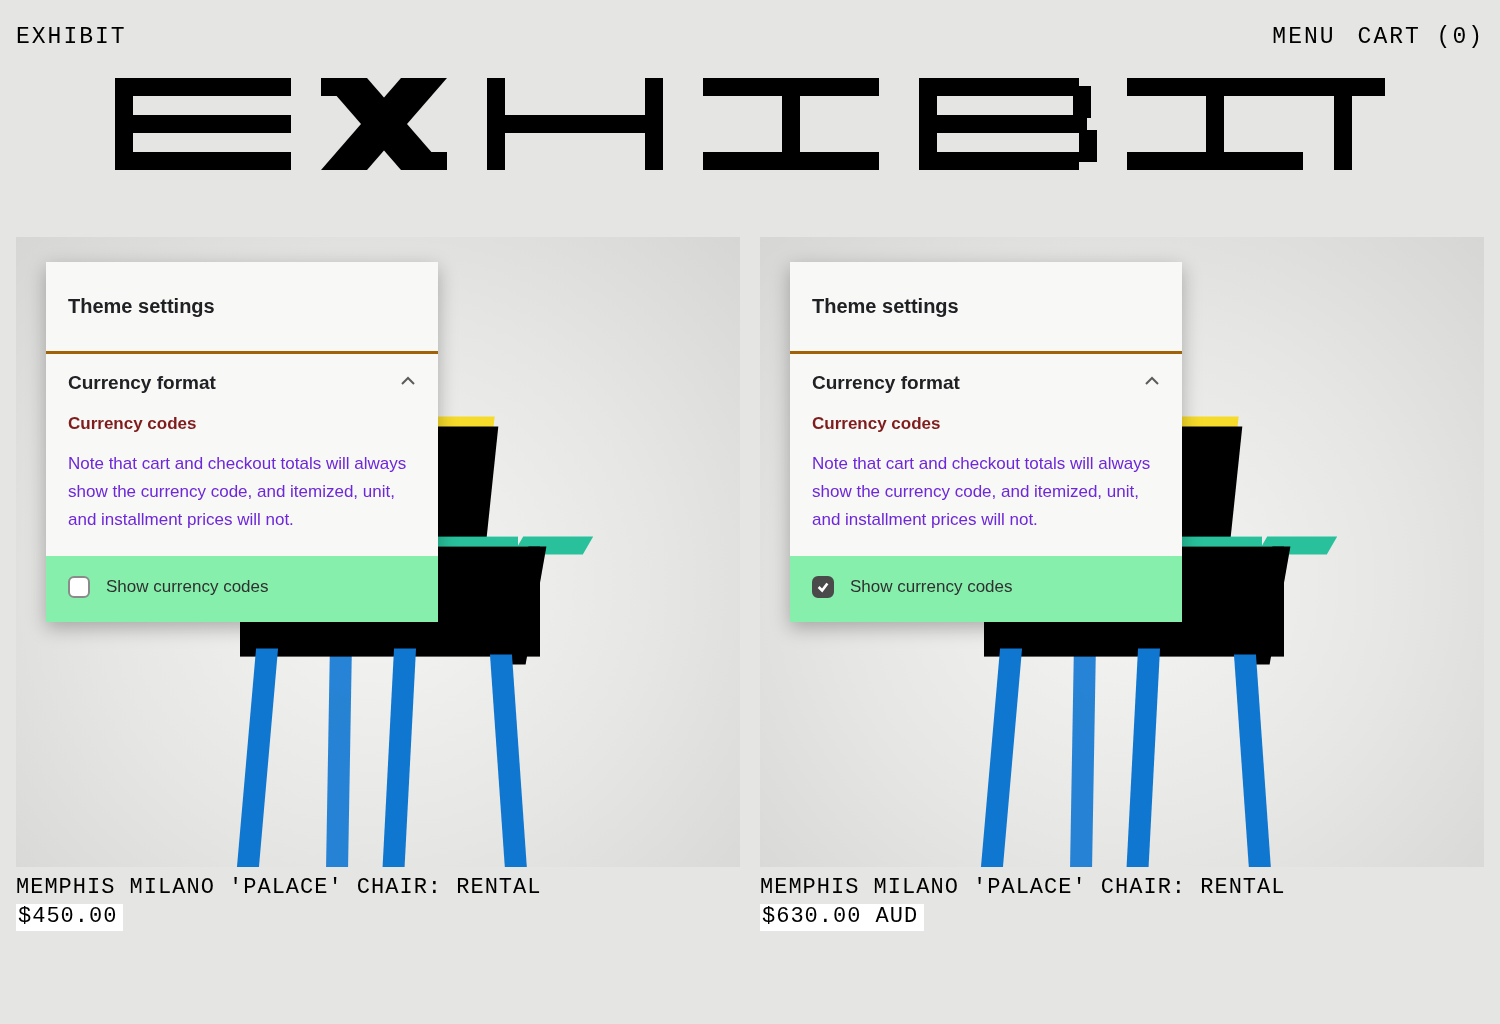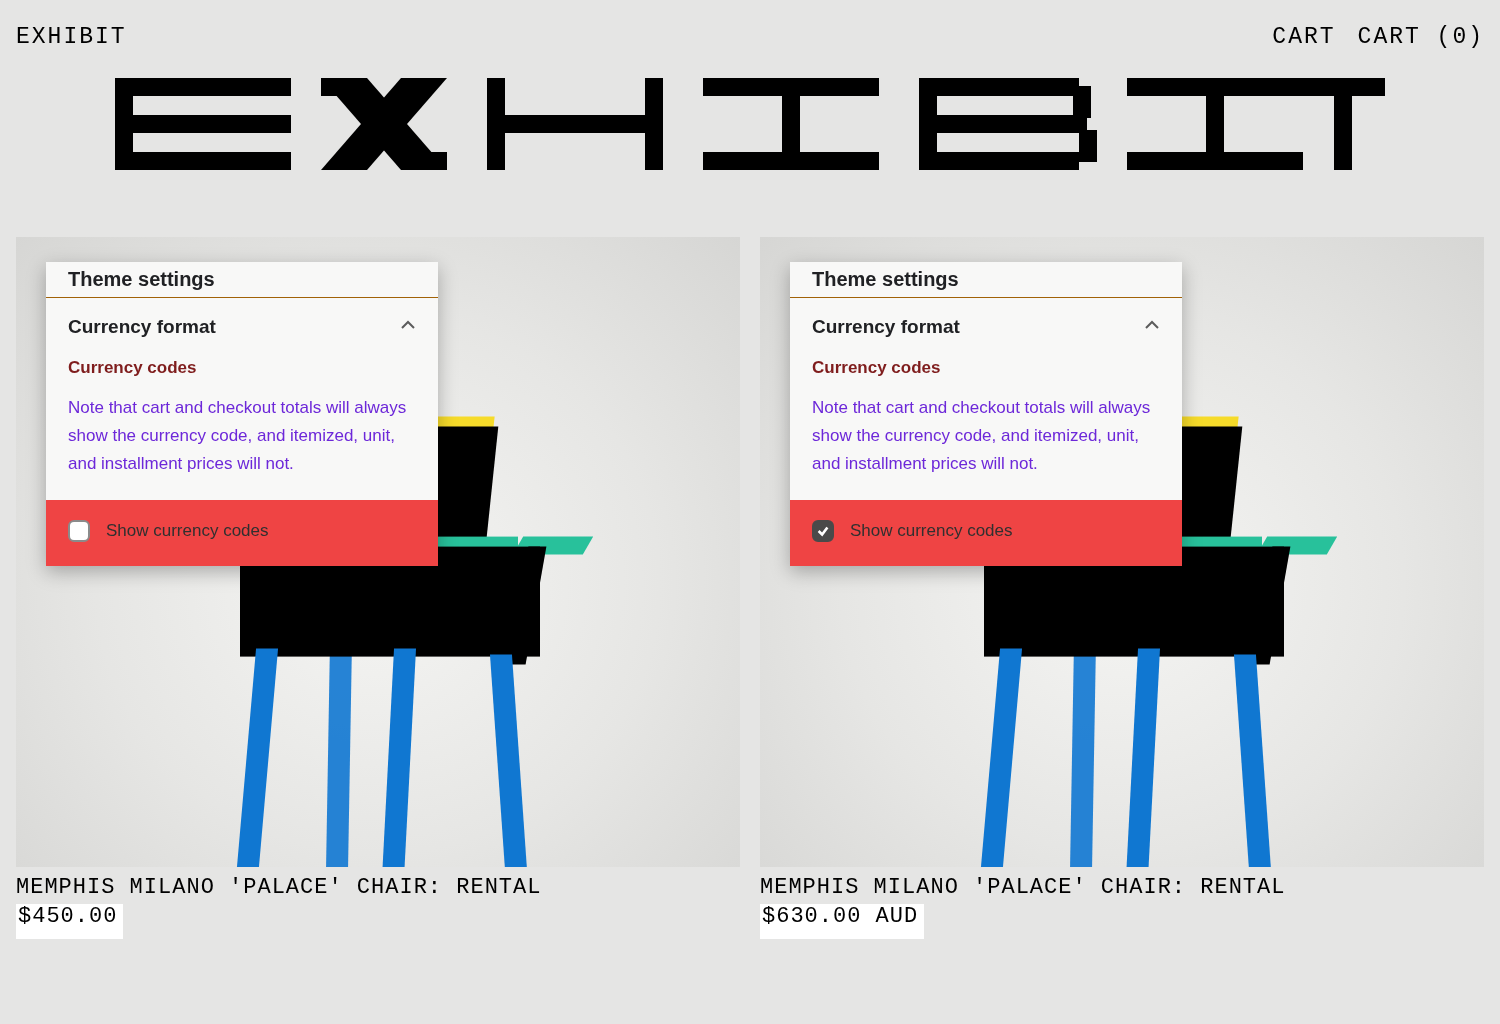--- a/index.html
+++ b/index.html
@@ -79,24 +79,24 @@
     position: absolute;
     left: 30px;
     top: 25px;
     width: 392px;
     background: #fff;
     box-shadow: 0 6px 18px rgba(0,0,0,.28);
     font-family: 'Segoe UI', Arial, sans-serif;
     color: #202124;
   }
   .panel-head {
-    padding: 6px 22px;
+    padding: 33px 22px;
     font-size: 20px;
     font-weight: 600;
-    border-bottom: 1px solid #a16207;
+    border-bottom: 3px solid #a16207;
     background: #f8f8f7;
   }
   .panel-sec {
     padding: 18px 22px 22px 22px;
     background: #f8f8f7;
   }
   .panel-sec-title {
     display: flex;
     justify-content: space-between;
     align-items: center;
@@ -111,21 +111,21 @@
     color: #7f1d1d;
     margin-bottom: 16px;
   }
   .panel-note {
     font-size: 17px;
     line-height: 1.65;
     color: #6d28d9;
   }
   .panel-check {
     padding: 20px 22px 24px 22px;
-    background: #ef4444;
+    background: #86efac;
     display: flex;
     align-items: center;
     gap: 16px;
     font-size: 17px;
     color: #303030;
   }
   .cb {
     width: 22px; height: 22px;
     border: 2px solid #8b8b8b;
     border-radius: 6px;
@@ -143,30 +143,30 @@
     margin-top: 8px;
     font-size: 22px;
     letter-spacing: 1px;
   }
   .product-price {
     margin-top: 4px;
     font-size: 22px;
     letter-spacing: 1px;
     display: inline-block;
     background: #fff;
-    padding: 0 6px 10px 2px;
+    padding: 0 6px 2px 2px;
   }
 </style>
 </head>
 <body>
 
 <div class="header">
   <div class="header-left">EXHIBIT</div>
   <div class="header-right">
-    <span>CART</span>
+    <span>MENU</span>
     <span>CART (0)</span>
   </div>
 </div>
 
 <div class="wordmark">
   <svg viewBox="0 0 1270 92">
     <g fill="#000">
 
       <rect x="0" y="0" width="176" height="18"></rect>
       <rect x="0" y="37" width="176" height="18"></rect>

